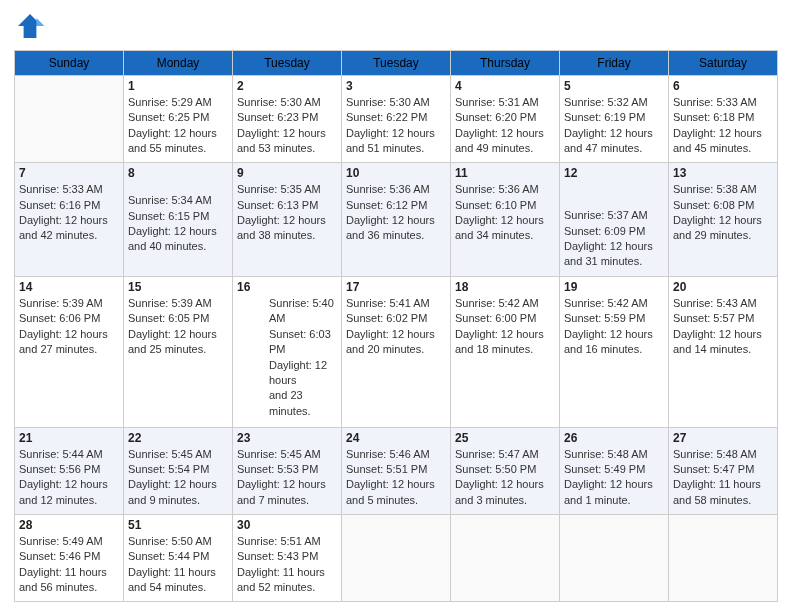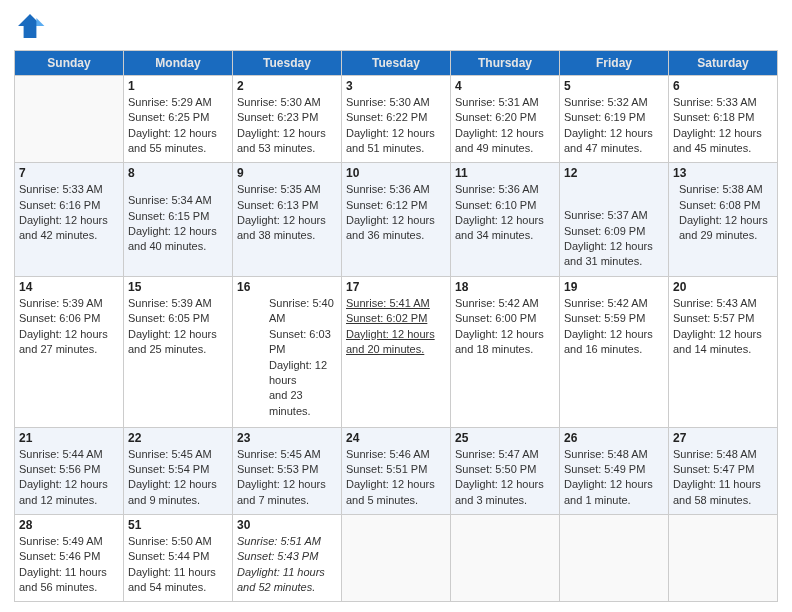--- a/index.html
+++ b/index.html
@@ -61,25 +61,25 @@
       font-size: 13px;
       color: #444;
     }
     .calendar {
       width: 100%;
       border-collapse: collapse;
       flex: 1;
     }
     .calendar th {
       background: #1a6bbf;
-      color: #e5e5e5;
+      color: #000000;
       text-align: center;
       padding: 5px 2px;
       font-size: 12px;
-      font-weight: bold;
+      font-weight: normal;
       border: 1px solid #ccc;
     }
     .calendar td {
       border: 1px solid #ccc;
       vertical-align: top;
       padding: 3px 4px;
       width: calc(100% / 7);
       height: 82px;
     }
     .day-num {
@@ -219,21 +219,21 @@
           </td>
           <td>
             <span class="day-num">12</span>
             <div class="day-info" style="white-space: pre-line; margin-top: 28px;">Sunrise: 5:37 AM
 Sunset: 6:09 PM
 Daylight: 12 hours
 and 31 minutes.</div>
           </td>
           <td>
             <span class="day-num">13</span>
-            <div class="day-info" style="white-space: pre-line; margin-left: 6px;">Sunrise: 5:38 AM
+            <div class="day-info" style="white-space: pre-line;">Sunrise: 5:38 AM
 Sunset: 6:08 PM
 Daylight: 12 hours
 and 29 minutes.</div>
           </td>
         </tr>
         <tr>
           <td>
             <span class="day-num">14</span>
             <div class="day-info" style="white-space: pre-line;">Sunrise: 5:39 AM
 Sunset: 6:06 PM
@@ -249,21 +249,21 @@
           </td>
           <td>
             <span class="day-num">16</span>
             <div class="day-info" style="white-space: pre-line; margin-left: 32px;">Sunrise: 5:40 AM
 Sunset: 6:03 PM
 Daylight: 12 hours
 and 23 minutes.</div>
           </td>
           <td>
             <span class="day-num">17</span>
-            <div class="day-info" style="white-space: pre-line; text-decoration: underline;">Sunrise: 5:41 AM
+            <div class="day-info" style="white-space: pre-line;">Sunrise: 5:41 AM
 Sunset: 6:02 PM
 Daylight: 12 hours
 and 20 minutes.</div>
           </td>
           <td>
             <span class="day-num">18</span>
             <div class="day-info" style="white-space: pre-line;">Sunrise: 5:42 AM
 Sunset: 6:00 PM
 Daylight: 12 hours
 and 18 minutes.</div>
@@ -344,21 +344,21 @@
           </td>
           <td>
             <span class="day-num">51</span>
             <div class="day-info" style="white-space: pre-line;">Sunrise: 5:50 AM
 Sunset: 5:44 PM
 Daylight: 11 hours
 and 54 minutes.</div>
           </td>
           <td>
             <span class="day-num">30</span>
-            <div class="day-info" style="white-space: pre-line; font-style: italic;">Sunrise: 5:51 AM
+            <div class="day-info" style="white-space: pre-line;">Sunrise: 5:51 AM
 Sunset: 5:43 PM
 Daylight: 11 hours
 and 52 minutes.</div>
           </td>
           <td class="empty-cell"></td>
           <td class="empty-cell"></td>
           <td class="empty-cell"></td>
           <td class="empty-cell"></td>
         </tr>
       </tbody>

